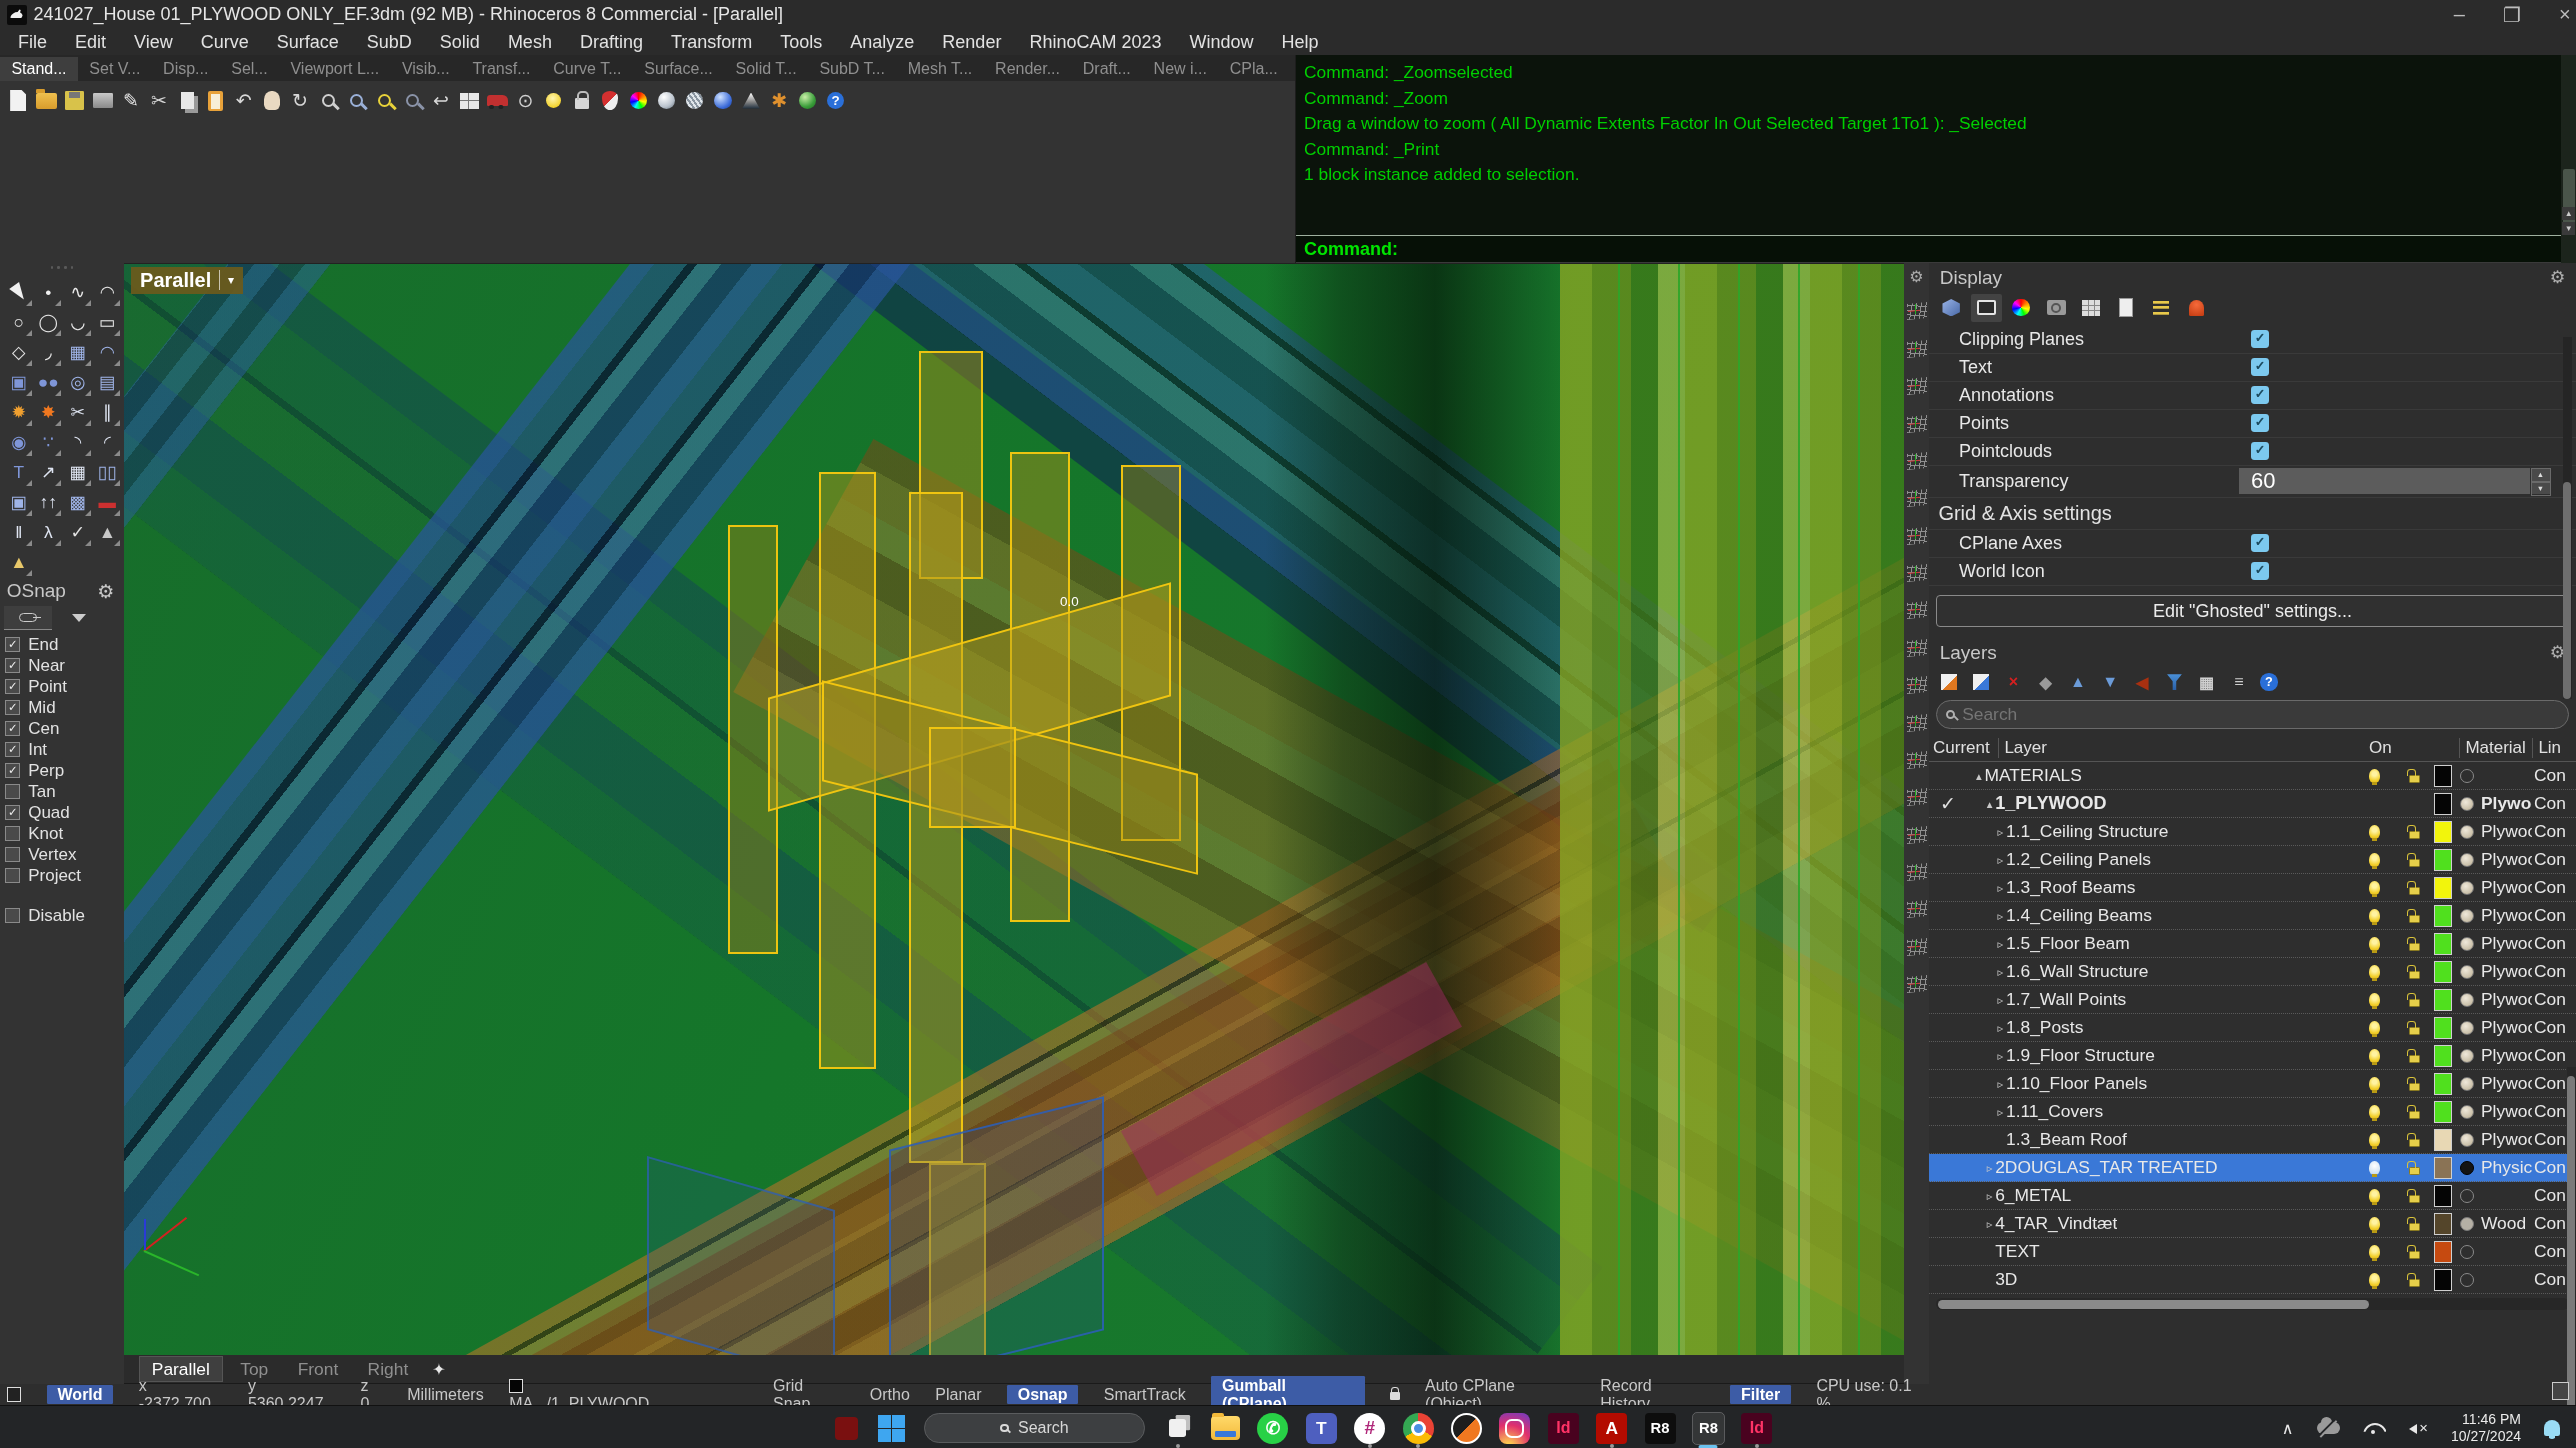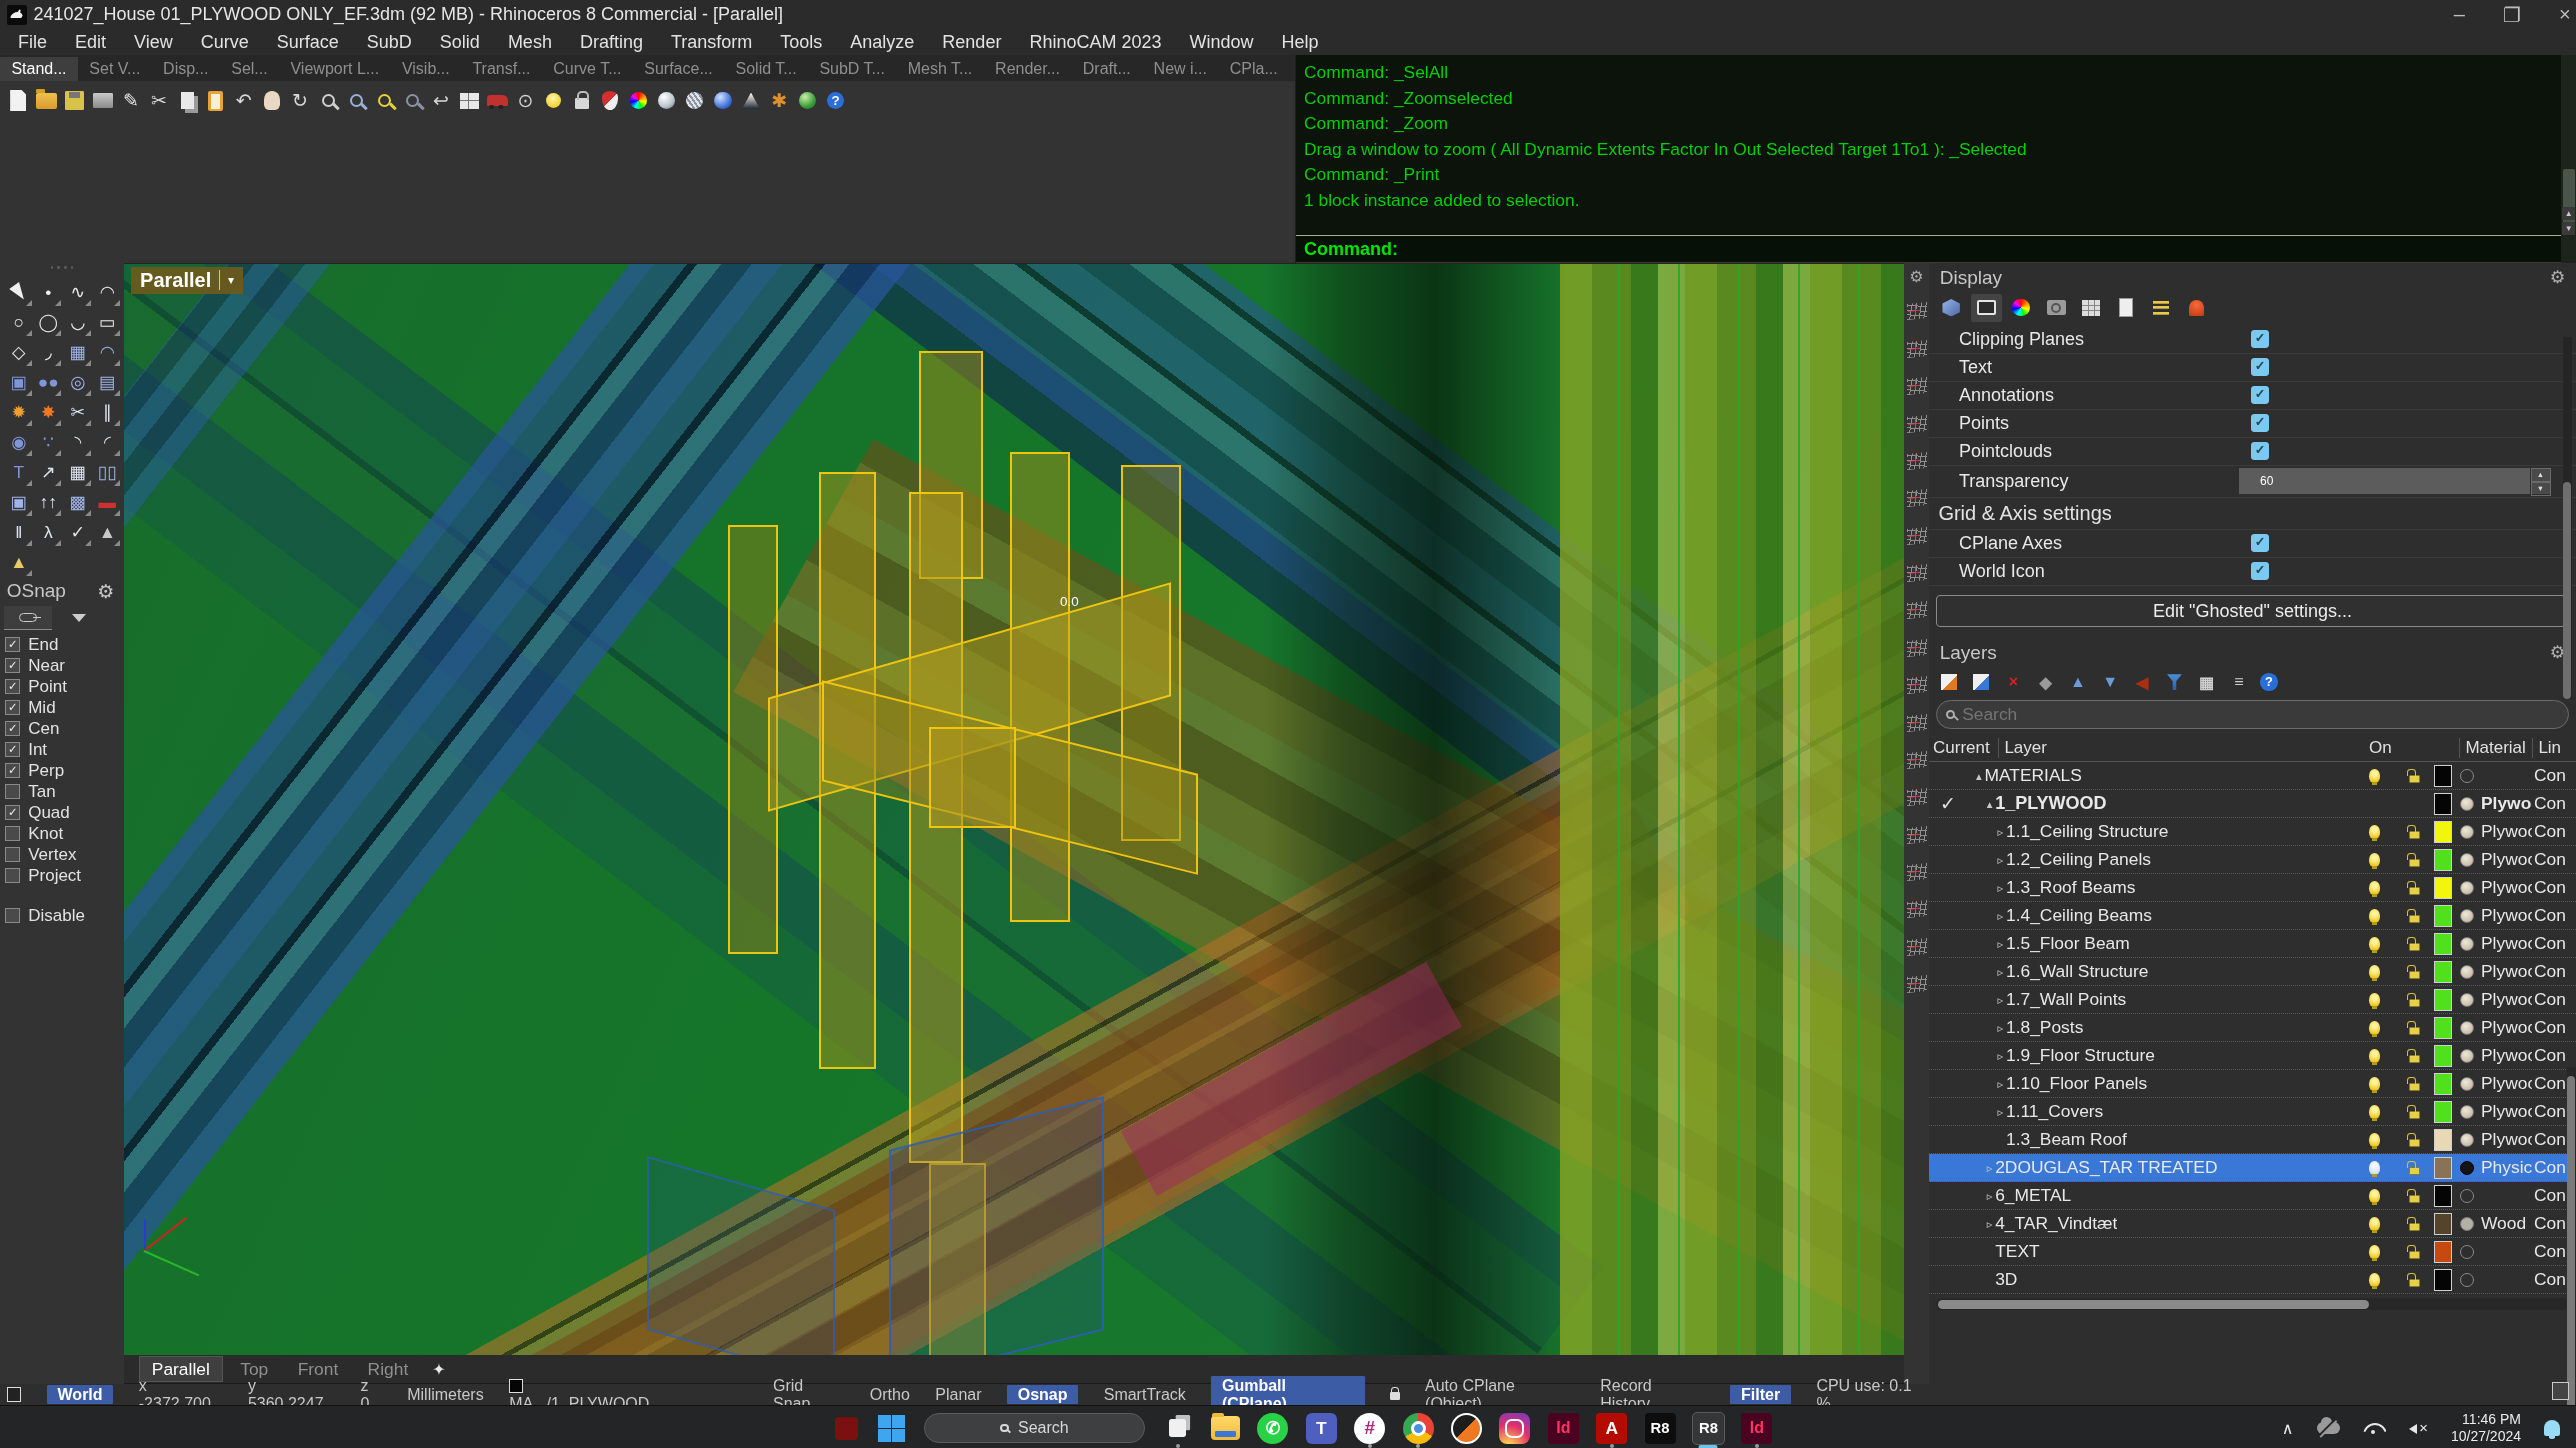--- a/index.html
+++ b/index.html
@@ -121,21 +121,21 @@
 .tb-paper{width:13.4px;height:19px;background:#eee;border:0.7px solid #999}
 .tb-list{width:16px;height:16px;background:linear-gradient(#e8c84a,#e8c84a),linear-gradient(#e8c84a,#e8c84a),linear-gradient(#e8c84a,#e8c84a);background-size:100% 2.7px;background-position:0 1.3px,0 6.7px,0 12px;background-repeat:no-repeat}
 .tb-bell{width:14.8px;height:16px;background:radial-gradient(circle at 50% 30%,#f66a3a,#c23a10);border-radius:50% 50% 10% 10%}
 .drow{display:flex;align-items:center;height:28px;border-bottom:0.7px solid #3a3a3a;padding-left:30px;position:relative}
 .drow .dlabel{font-size:18px;color:#e8e8e8}
 .drow .dcheck{position:absolute;left:322px}
 .cbx{width:18px;height:18px;border-radius:3.4px;background:#7cc9ef;color:#1c4a5e;font-size:12.7px;font-weight:bold;text-align:center;line-height:17.4px}
 .cbx.off{background:#262626;border:1.3px solid #9a9a9a}
 #transrow{display:flex;align-items:center;height:32px;border-bottom:0.7px solid #3a3a3a;padding-left:30px;position:relative}
 #transrow .dlabel{font-size:18px;color:#e8e8e8}
-#transinput{position:absolute;left:310px;right:46px;top:2.7px;bottom:2.7px;background:#5c5c5c;color:#fff;font-size:12px;display:flex;align-items:center;padding-left:21px}
+#transinput{position:absolute;left:310px;right:46px;top:2.7px;bottom:2.7px;background:#5c5c5c;color:#fff;font-size:22px;display:flex;align-items:center;padding-left:12px}
 #transspin{position:absolute;right:25.5px;top:2.7px;bottom:2.7px;width:20px;background:#4a4a4a;display:flex;flex-direction:column}
 #transspin span{flex:1;font-size:7.4px;color:#ddd;text-align:center;line-height:12px;border:0.7px solid #6a6a6a}
 #gridsection{height:32px;display:flex;align-items:center;padding-left:9.4px;font-size:20px;color:#e2e2e2;border-bottom:0.7px solid #3a3a3a}
 #ghostbtn{margin:9.4px 6.7px 0;height:32px;border:0.7px solid #8a8a8a;border-radius:4px;display:flex;align-items:center;justify-content:center;font-size:18px;color:#ececec;background:#303030}
 #dispscroll{position:absolute;right:4px;top:74px;width:9.4px;height:362px;background:#252525}
 #dispscroll .thumb{position:absolute;left:0.7px;right:0.7px;top:40%;bottom:0;background:#6e6e6e;border-radius:4px}
 
 
 #laytools{display:flex;align-items:center;gap:10.7px;height:29.5px;padding-left:9.4px}
 .lt{display:flex;align-items:center;justify-content:center;width:21.5px;height:21.5px;font-size:16px;font-weight:bold}
@@ -367,21 +367,20 @@
       <span class="s-globe"></span>
     </div>
     <div class="ti shape">
       <span class="s-help"></span>
     </div>
   </div>
 <div class="abs" id="toolfill"></div>
 
 <div class="abs" id="commandarea">
   <div id="cmdlines">
-      <div class="cmdline">Command: _SelAll</div>
       <div class="cmdline">Command: _Zoomselected</div>
       <div class="cmdline">Command: _Zoom</div>
       <div class="cmdline">Drag a window to zoom ( All  Dynamic  Extents  Factor  In  Out  Selected  Target  1To1 ): _Selected</div>
       <div class="cmdline">Command: _Print</div>
       <div class="cmdline">1 block instance added to selection.</div>
     </div>
   <div id="cmdprompt">Command:</div>
   <div id="cmdscroll">
     <div class="thumb"></div>
     <div class="arrowbox" style="bottom:43px">▲</div>

